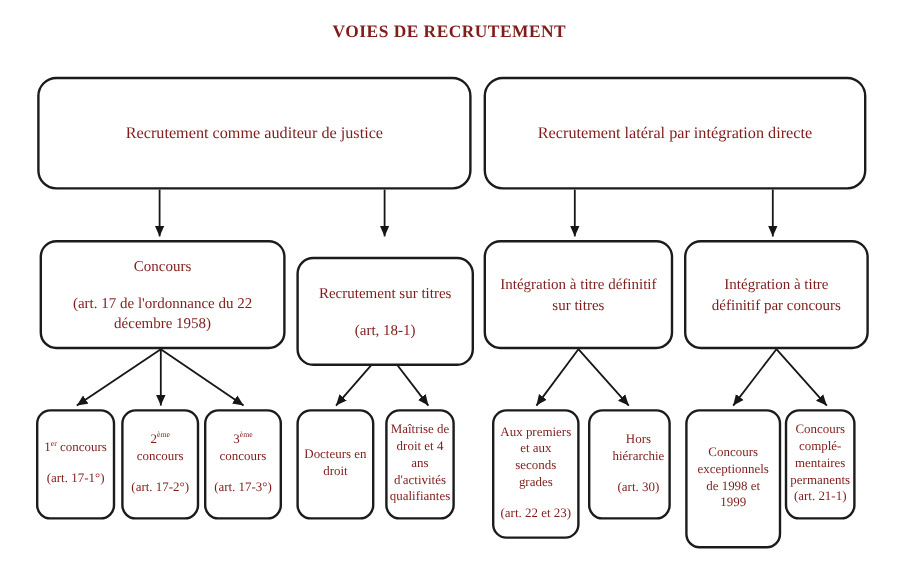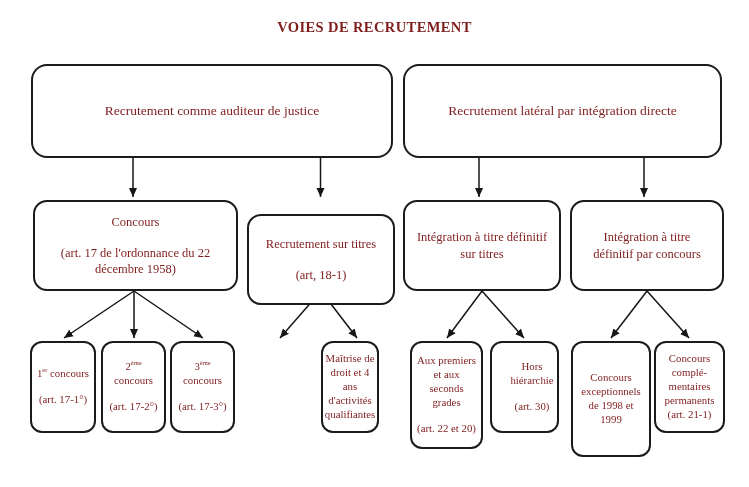--- a/index.html
+++ b/index.html
@@ -93,32 +93,35 @@
     <span class="sub">(art. 17-1°)</span>
   </div>
   <div class="node l3" style="left:101px;top:341px;width:65px;height:92px;">
     <span class="main"><span>2</span><span class="sup">ème</span><span> concours</span></span>
     <span class="sub">(art. 17-2°)</span>
   </div>
   <div class="node l3" style="left:170px;top:341px;width:65px;height:92px;">
     <span class="main"><span>3</span><span class="sup">ème</span><span> concours</span></span>
     <span class="sub">(art. 17-3°)</span>
   </div>
+  <div class="node l3" style="left:247px;top:341px;width:65px;height:92px;">
+    <span class="main">Docteurs en droit</span>
+  </div>
   <div class="node l3" style="left:321px;top:341px;width:58px;height:92px;">
     <span class="main">Maîtrise de droit et 4 ans d'activités qualifiantes</span>
   </div>
   <div class="node l3" style="left:410px;top:341px;width:73px;height:108px;">
     <span class="main">Aux premiers et aux seconds grades</span>
-    <span class="sub">(art. 22 et 20)</span>
+    <span class="sub">(art. 22 et 23)</span>
   </div>
   <div class="node l3" style="left:490px;top:341px;width:69px;height:92px;padding-left:19px;">
     <span class="main">Hors hiérarchie</span>
     <span class="sub">(art. 30)</span>
   </div>
   <div class="node l3" style="left:571px;top:341px;width:80px;height:116px;">
     <span class="main">Concours exceptionnels de 1998 et 1999</span>
   </div>
-  <div class="node l3" style="left:654px;top:341px;width:71px;height:92px;">
+  <div class="node l3" style="left:654px;top:341px;width:59px;height:92px;">
     <span class="main">Concours complé-mentaires permanents</span>
     <span class="sub tight">(art. 21-1)</span>
   </div>
 
 </div>
 
 </body></html>

